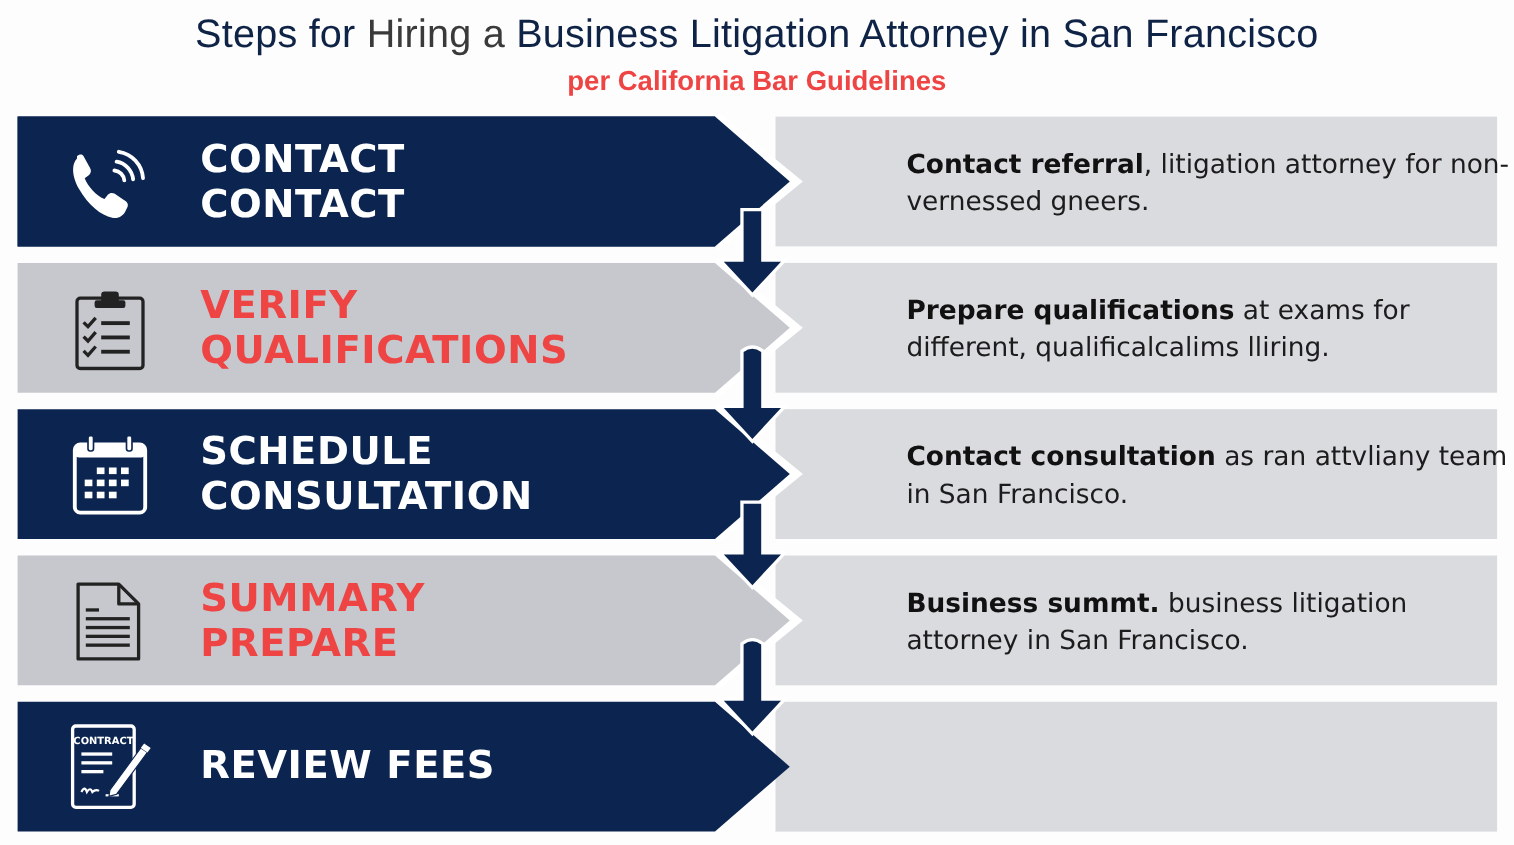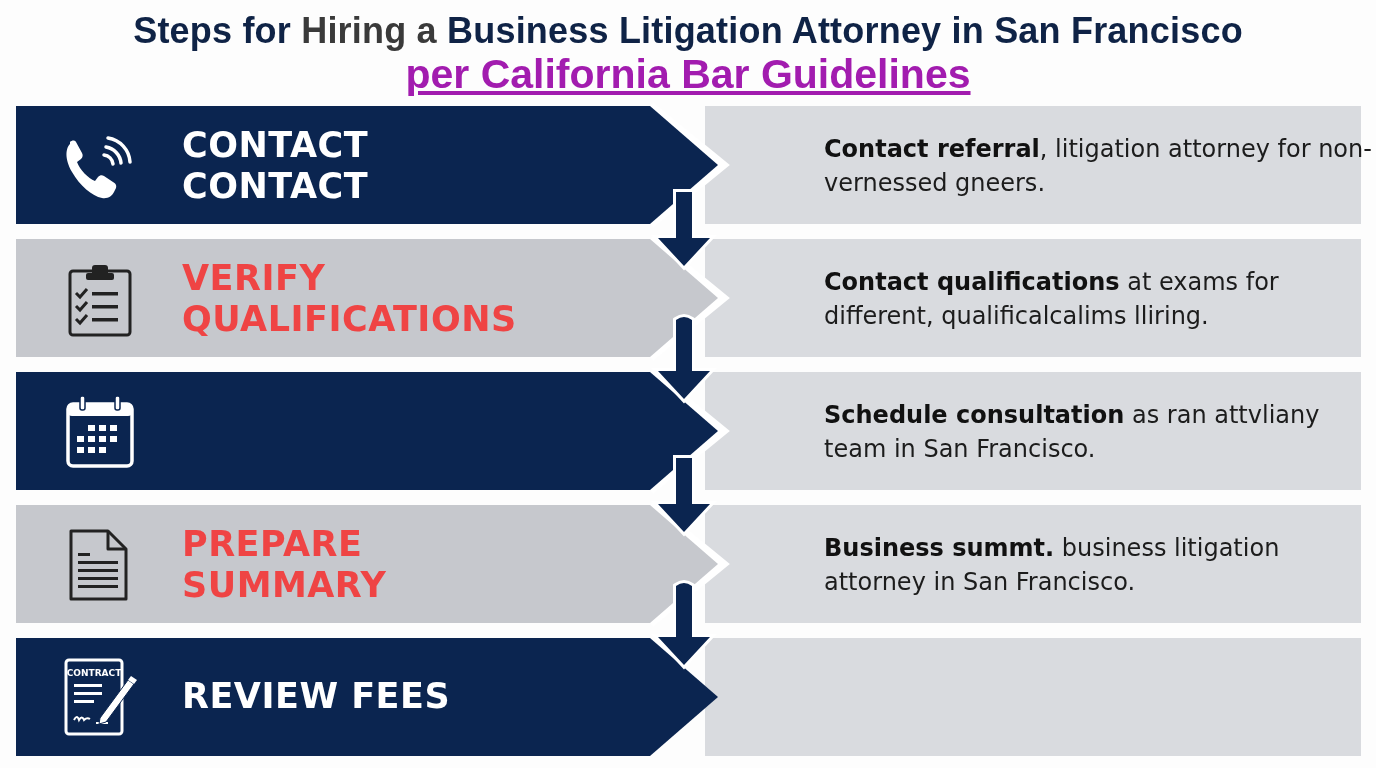--- a/index.html
+++ b/index.html
@@ -15,37 +15,36 @@
     font-family: "DejaVu Sans", sans-serif;
   }
   .title-wrap {
     position: absolute;
     left: 0; top: 8px;
     width: 1376px;
     text-align: center;
   }
   .title-line1 {
     font-family: "Liberation Sans", sans-serif;
-    font-weight: 700;
+    font-weight: 400;
     font-size: 36px;
     line-height: 46px;
     letter-spacing: 0.2px;
     white-space: nowrap;
   }
   .title-line1 .t-dark { color: #0f2346; }
   .title-line1 .t-gray { color: #3a3a3a; }
   .title-line1 .t-navy { color: #0f2346; }
   .title-line2 {
     font-family: "Liberation Sans", sans-serif;
     font-weight: 700;
-    font-size: 41px;
+    font-size: 25px;
     line-height: 40px;
-    color: #a21caf;
+    color: #ef4444;
     white-space: nowrap;
-    text-decoration: underline;
   }
   .row {
     position: absolute;
     left: 0;
     width: 1164px;
     height: 118px;
   }
   .right-panel {
     position: absolute;
     left: 705px;
@@ -148,21 +147,21 @@
       <rect x="34" y="44" width="26" height="3.5" fill="#222"></rect>
       <path d="M18 58 l4 4 l7 -8" fill="none" stroke="#222" stroke-width="3"></path>
       <rect x="34" y="57" width="26" height="3.5" fill="#222"></rect>
     </svg>
   </div>
   <div class="step-title two">
     <div>VERIFY</div>
     <div>QUALIFICATIONS</div>
   </div>
   <div class="desc">
-    <b>Contact qualifications</b><span> at exams for different, qualificalcalims lliring.</span>
+    <b>Prepare qualifications</b><span> at exams for different, qualificalcalims lliring.</span>
   </div>
 </div>
 
 <div class="row dark" style="top:372px;">
   <div class="right-panel"></div>
   <svg class="left-svg" width="740" height="118">
     <polyline points="650,0 722,59 650,118" fill="none" stroke="#ffffff" stroke-width="10"></polyline>
     <polygon points="16,0 650,0 718,59 650,118 16,118" fill="#0b2550"></polygon>
   </svg>
   <div class="step-icon">
@@ -178,22 +177,26 @@
         <rect x="19" y="42" width="7" height="6"></rect>
           <rect x="30" y="42" width="7" height="6"></rect>
           <rect x="41" y="42" width="7" height="6"></rect>
           <rect x="52" y="42" width="7" height="6"></rect>
         <rect x="19" y="53" width="7" height="6"></rect>
           <rect x="30" y="53" width="7" height="6"></rect>
           <rect x="41" y="53" width="7" height="6"></rect>
       </g>
     </svg>
   </div>
-  <div class="desc">
-    <b>Schedule consultation</b><span> as ran attvliany team in San Francisco.</span>
+  <div class="step-title two">
+    <div>SCHEDULE</div>
+    <div>CONSULTATION</div>
+  </div>
+  <div class="desc">
+    <b>Contact consultation</b><span> as ran attvliany team in San Francisco.</span>
   </div>
 </div>
 
 <div class="row light" style="top:505px;">
   <div class="right-panel"></div>
   <svg class="left-svg" width="740" height="118">
     <polyline points="650,0 722,59 650,118" fill="none" stroke="#ffffff" stroke-width="10"></polyline>
     <polygon points="16,0 650,0 718,59 650,118 16,118" fill="#c6c8cd"></polygon>
   </svg>
   <div class="step-icon">
@@ -201,22 +204,22 @@
       <path d="M13 4 L50 4 L68 22 L68 72 L13 72 Z" fill="none" stroke="#222" stroke-width="3" stroke-linejoin="round"></path>
       <path d="M50 4 L50 22 L68 22" fill="none" stroke="#222" stroke-width="3" stroke-linejoin="round"></path>
       <rect x="20" y="26" width="12" height="3" fill="#222"></rect>
       <rect x="20" y="34" width="40" height="3" fill="#222"></rect>
       <rect x="20" y="42" width="40" height="3" fill="#222"></rect>
       <rect x="20" y="50" width="40" height="3" fill="#222"></rect>
       <rect x="20" y="58" width="40" height="3" fill="#222"></rect>
     </svg>
   </div>
   <div class="step-title two">
+    <div>SUMMARY</div>
     <div>PREPARE</div>
-    <div>SUMMARY</div>
   </div>
   <div class="desc">
     <b>Business summt.</b><span> business litigation attorney in San Francisco.</span>
   </div>
 </div>
 
 <div class="row dark" style="top:638px;">
   <div class="right-panel"></div>
   <svg class="left-svg" width="740" height="118">
     <polygon points="16,0 650,0 718,59 650,118 16,118" fill="#0b2550"></polygon>

